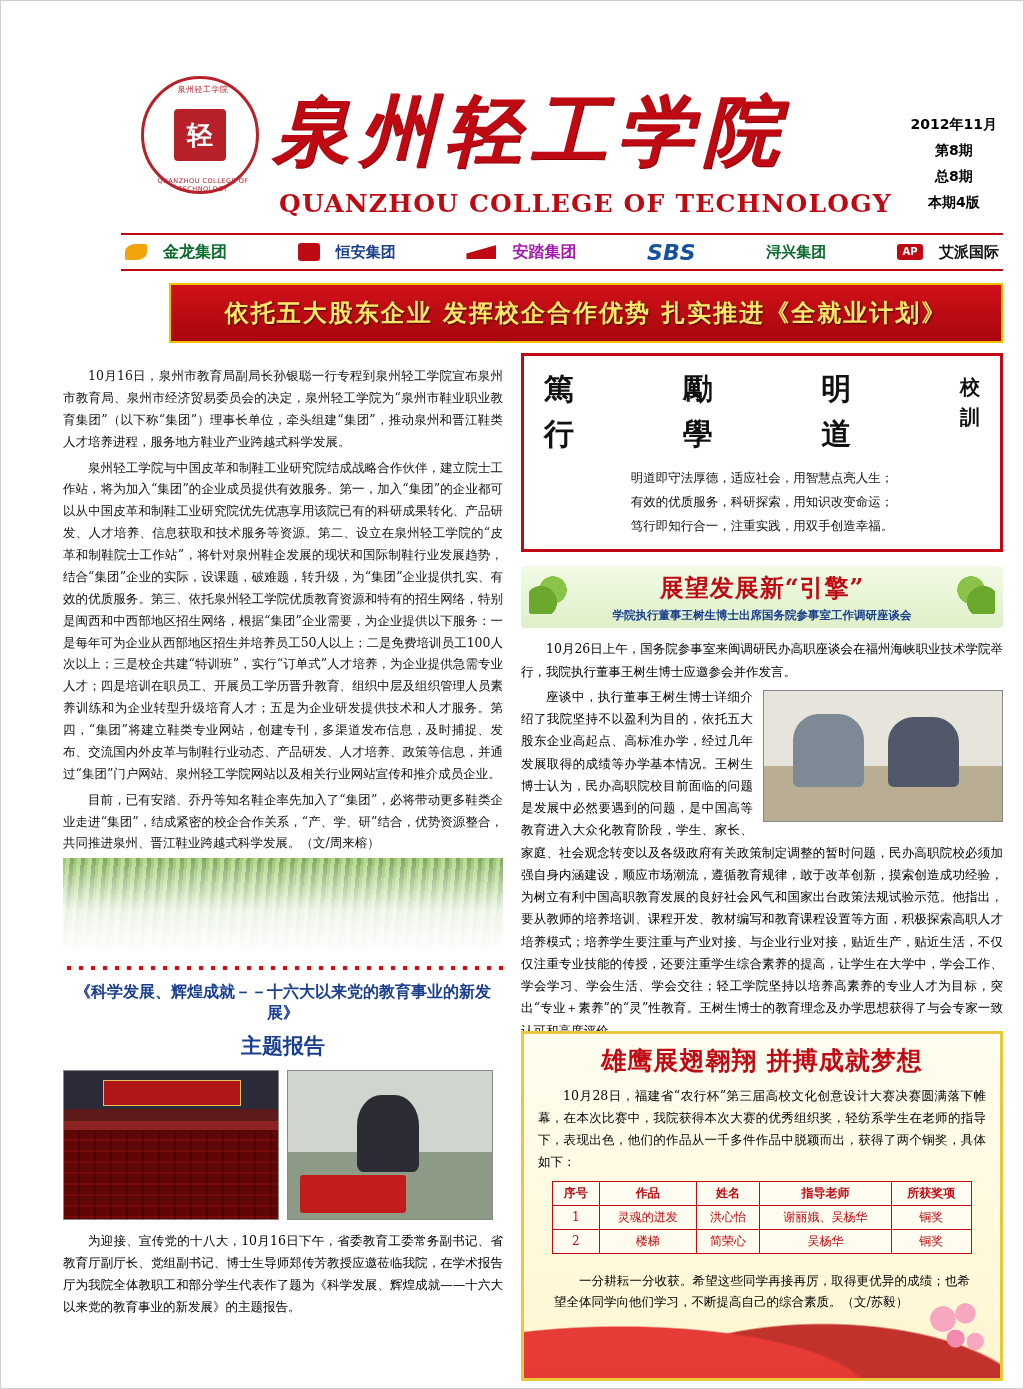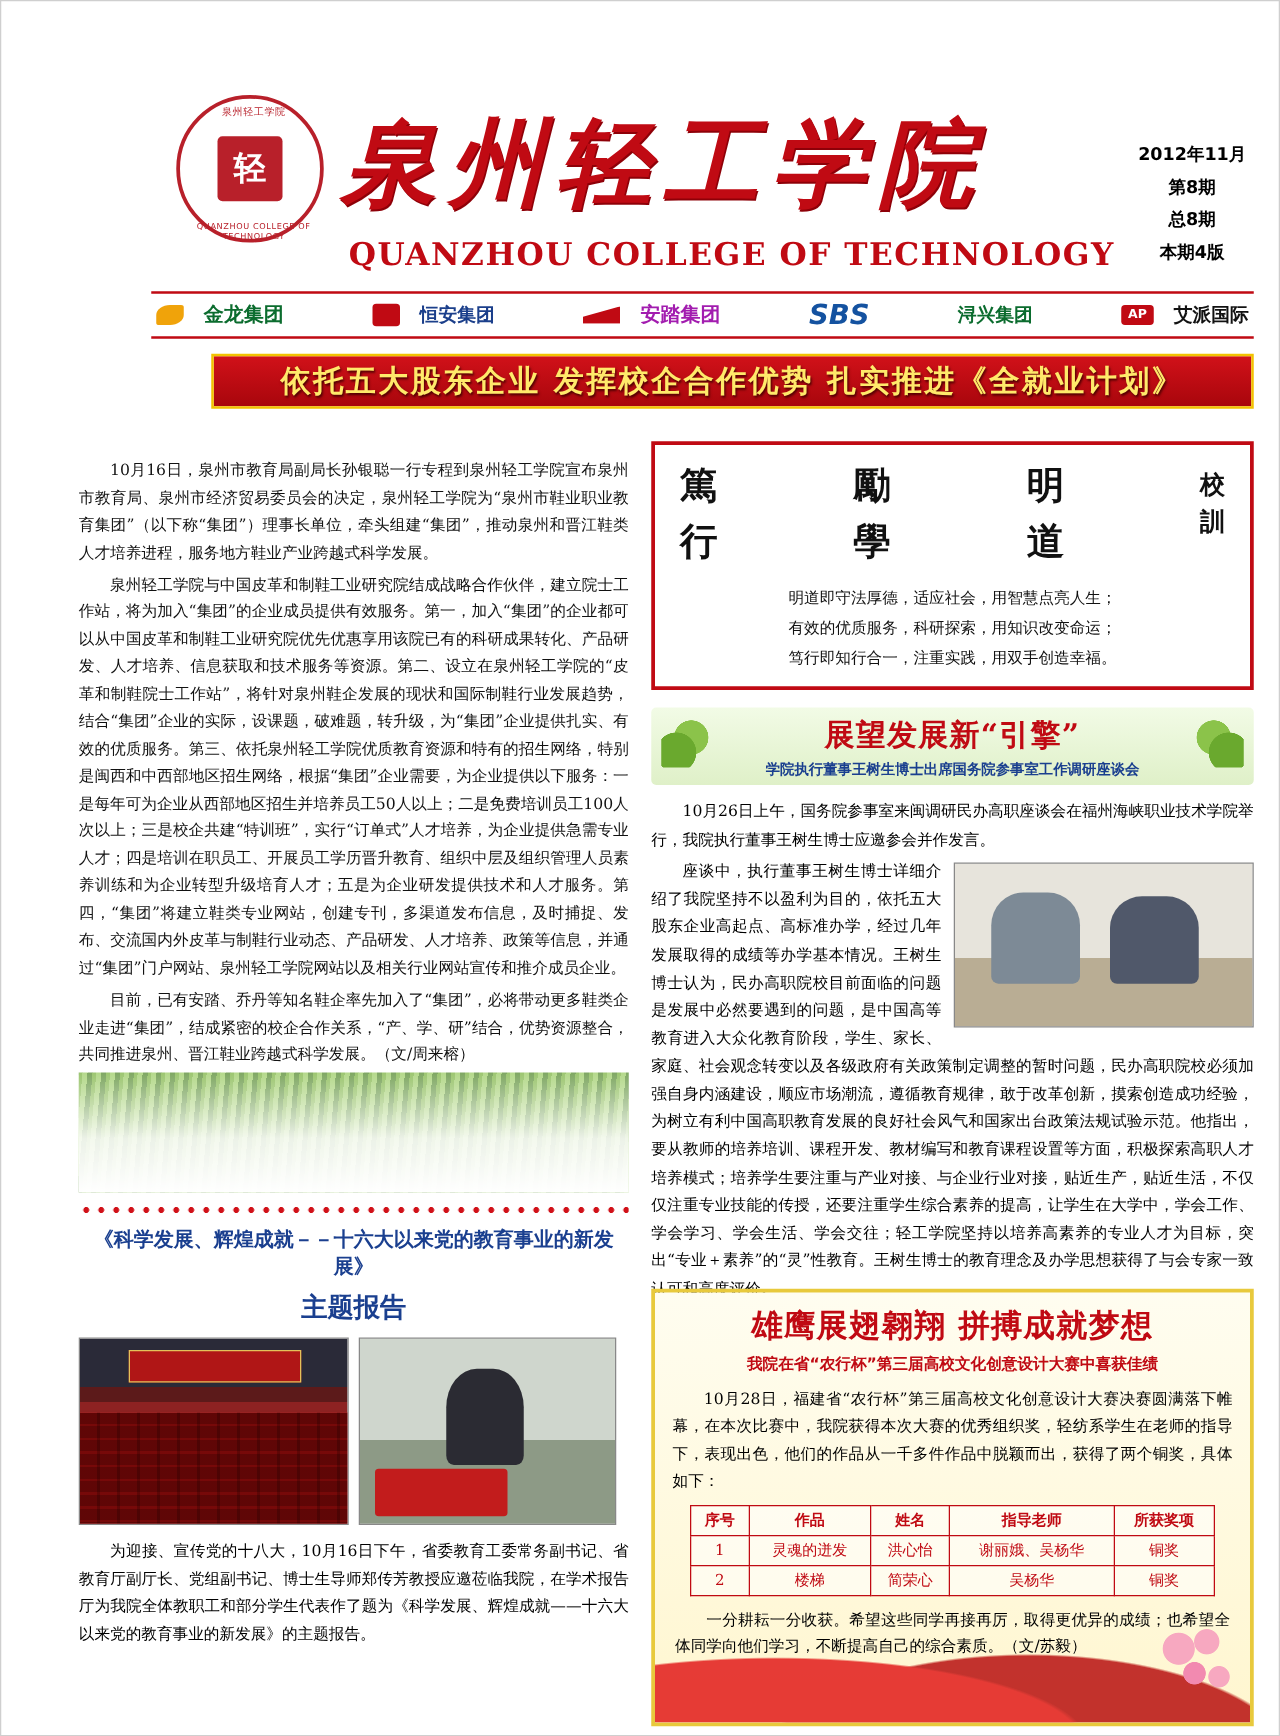--- a/index.html
+++ b/index.html
@@ -87,21 +87,21 @@
   .sp-3 .sp-mark { width:30px;height:14px;background:#c00a13;
      clip-path:polygon(0 60%,100% 0,100% 100%,0 100%); }
   .sp-3 .sp-txt { color:#a21caf; }
   .sp-4 .sp-txt { color:#1452a0; font-size:22px; font-style:italic; font-weight:bold;}
   .sp-5 .sp-txt { color:#0b6c2e; font-size:15px; }
   .sp-6 .sp-mark { width:26px;height:16px;background:#c00a13;border-radius:3px;
      color:#fff;font-size:10px;text-align:center;line-height:16px; }
   .sp-6 .sp-txt { color:#111; font-size:15px;}
 
   .banner {
-    position:absolute; left:120px; right:20px; top:282px; height:44px;
+    position:absolute; left:120px; right:20px; top:282px; height:60px;
     background:linear-gradient(#d11119,#a8060c);
     border:2px solid #f2c200;
     display:flex; align-items:center; justify-content:center;margin-left:48px;
   }
   .banner span {
     color:#ffe96a; font-size:24px; font-weight:bold; letter-spacing:2px;
     font-family:"DejaVu Serif","Liberation Serif",serif;
     text-shadow:1px 1px 2px #4a0000;
   }
 
@@ -292,21 +292,21 @@
   }
   table.award-table th, table.award-table td {
     border:1px solid #c00a13; padding:3px 4px; text-align:center; color:#c00a13;
     background:rgba(255,255,255,0.55);
   }
   table.award-table th { font-weight:bold; }
   .award-foot {
     margin-top:8px; font-size:12.5px; line-height:1.75; text-align:justify;
     font-family:"DejaVu Serif","Liberation Serif",serif;
   }
-  .award-foot p { margin:2px; text-indent:2em; }
+  .award-foot p { margin:16px; text-indent:2em; }
   .award-deco {
     position:absolute; left:0; bottom:0; width:482px; height:90px;
     background:
       radial-gradient(ellipse at 20% 120%, #e21b1b 0 45%, transparent 46%),
       radial-gradient(ellipse at 62% 140%, #b81010 0 50%, transparent 51%);
     opacity:0.85; pointer-events:none;
   }
   .blossom {
     position:absolute; right:8px; bottom:10px; width:70px; height:70px;
     background:
@@ -441,21 +441,20 @@
       <div class="right-body">
         <p>10月26日上午，国务院参事室来闽调研民办高职座谈会在福州海峡职业技术学院举行，我院执行董事王树生博士应邀参会并作发言。</p>
         <div class="ph-meeting"></div>
         <p>座谈中，执行董事王树生博士详细介绍了我院坚持不以盈利为目的，依托五大股东企业高起点、高标准办学，经过几年发展取得的成绩等办学基本情况。王树生博士认为，民办高职院校目前面临的问题是发展中必然要遇到的问题，是中国高等教育进入大众化教育阶段，学生、家长、家庭、社会观念转变以及各级政府有关政策制定调整的暂时问题，民办高职院校必须加强自身内涵建设，顺应市场潮流，遵循教育规律，敢于改革创新，摸索创造成功经验，为树立有利中国高职教育发展的良好社会风气和国家出台政策法规试验示范。他指出，要从教师的培养培训、课程开发、教材编写和教育课程设置等方面，积极探索高职人才培养模式；培养学生要注重与产业对接、与企业行业对接，贴近生产，贴近生活，不仅仅注重专业技能的传授，还要注重学生综合素养的提高，让学生在大学中，学会工作、学会学习、学会生活、学会交往；轻工学院坚持以培养高素养的专业人才为目标，突出“专业＋素养”的“灵”性教育。王树生博士的教育理念及办学思想获得了与会专家一致认可和高度评价。</p>
         <p>（文/刘清清）</p>
       </div>
     </div>
 
     <div class="award-box">
       <div class="award-title">雄鹰展翅翱翔 拼搏成就梦想</div>
-      <div class="award-sub">我院在省“农行杯”第三届高校文化创意设计大赛中喜获佳绩</div>
       <div class="award-body">
         <p>10月28日，福建省“农行杯”第三届高校文化创意设计大赛决赛圆满落下帷幕，在本次比赛中，我院获得本次大赛的优秀组织奖，轻纺系学生在老师的指导下，表现出色，他们的作品从一千多件作品中脱颖而出，获得了两个铜奖，具体如下：</p>
       </div>
 
       <table class="award-table">
         <thead>
           <tr>
             <th>序号</th>
             <th>作品</th>
             <th>姓名</th>

